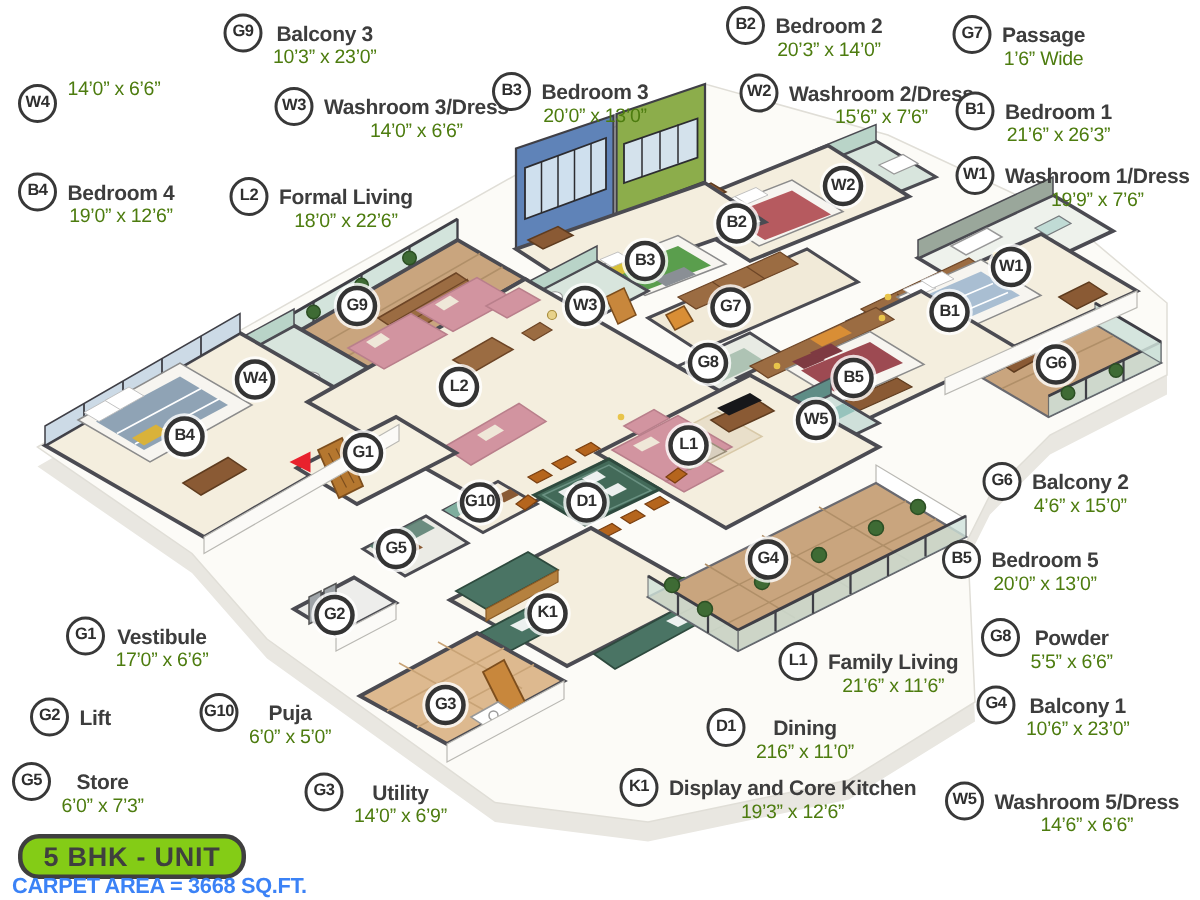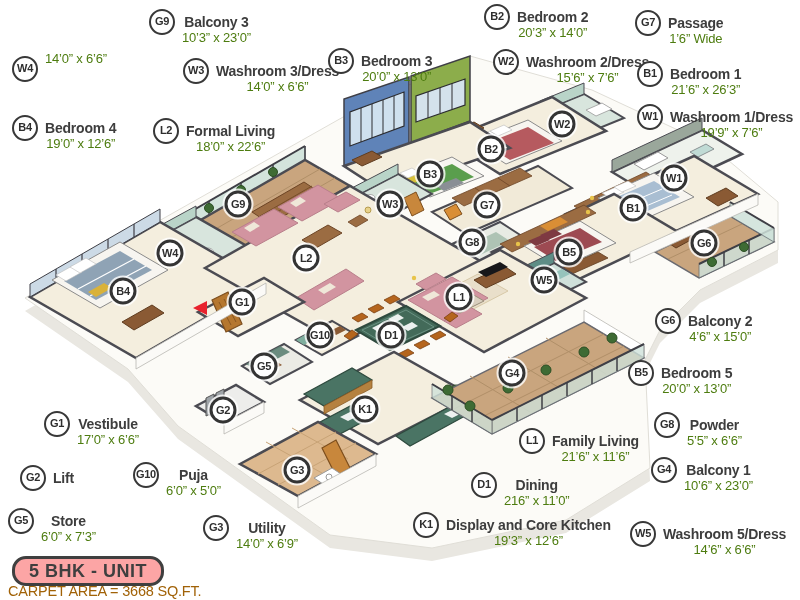--- a/index.html
+++ b/index.html
@@ -13,22 +13,22 @@
           box-shadow:0 0 0 2px rgba(255,255,255,.8);letter-spacing:-0.3px;}
   .lbl{position:absolute;display:flex;gap:7px;align-items:flex-start;}
   .lbl .circ{flex:none;width:26px;height:26px;box-sizing:border-box;border:2.5px solid #383838;
              border-radius:50%;background:#fff;font-size:11px;font-weight:700;line-height:21px;
              text-align:center;color:#2e2e2e;letter-spacing:-0.3px;}
   .lbl .txt{display:flex;flex-direction:column;align-items:center;}
   .lbl .nm{font-size:14px;font-weight:700;line-height:26px;white-space:nowrap;letter-spacing:-0.2px;color:#3d3d3d;}
   .lbl .dm{font-size:13px;font-weight:400;line-height:14px;margin-top:-4px;white-space:nowrap;letter-spacing:-0.2px;color:#4d7c0f;}
   .unitbox{position:absolute;left:12px;top:556px;z-index:3;border:3px solid #3f3f3f;border-radius:14px;
            padding:0 14px;height:24px;line-height:24px;font-size:18px;font-weight:700;color:#3f3f3f;
-           letter-spacing:0.5px;background:#fca5a5;}
-  .carpet{position:absolute;left:8px;top:583px;z-index:3;font-size:14.5px;font-weight:400;color:#a16207;letter-spacing:-0.2px;}
+           letter-spacing:0.5px;background:#84cc16;}
+  .carpet{position:absolute;left:8px;top:583px;z-index:3;font-size:14.5px;font-weight:700;color:#3b82f6;letter-spacing:-0.2px;}
 </style>
 </head>
 <body>
 
 <div id="stage">
 
 <svg id="plan-svg" width="800" height="600" viewBox="0 0 800 600">
 
   <g>
     <polygon points="25,311 150,239 352,125 470,69 592,103 710,158 778,215 778,263 700,303 660,343 645,373 650,481 566,533 432,561 330,548 178,439 128,382" fill="#e9e7e1"></polygon>

